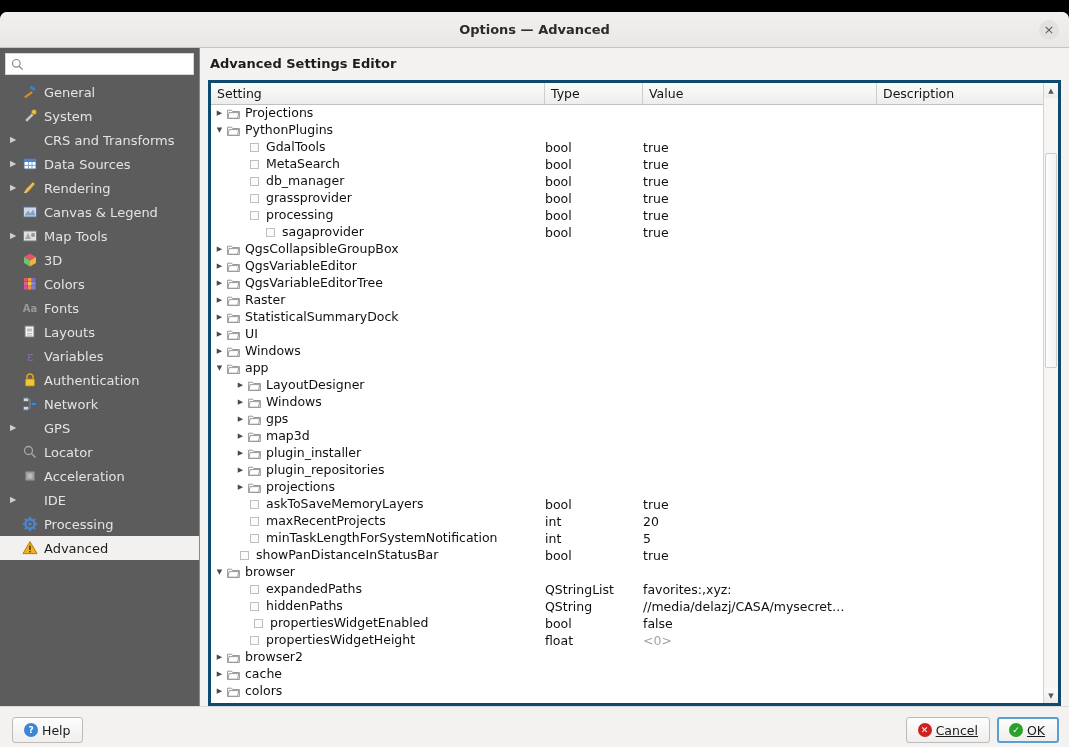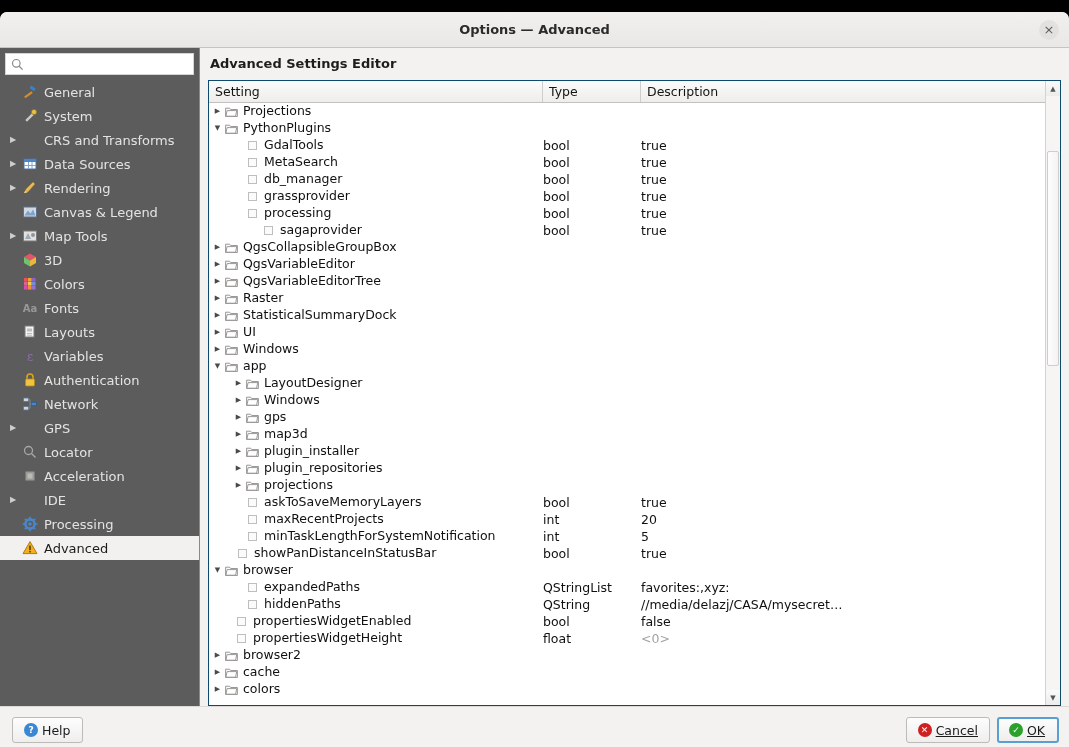--- a/index.html
+++ b/index.html
@@ -139,21 +139,21 @@
     font-size: 13px;
     font-weight: bold;
     color: #1d1d1d;
     padding: 2px 0 9px 2px;
   }
   #tree-outer {
     flex: 1 1 auto;
     min-height: 0;
     display: flex;
     background: #ffffff;
-    border: 1px solid #0c4a6e;
+    border: 3px solid #0c4a6e;
     position: relative;
   }
   #tree-main {
     flex: 1 1 auto;
     min-width: 0;
     display: flex;
     flex-direction: column;
     overflow: hidden;
   }
   
@@ -541,20 +541,21 @@
     </div>
 
     <div id="panel">
       <div id="panel-title">Advanced Settings Editor</div>
 
       <div id="tree-outer">
         <div id="tree-main">
           <div id="tree-head">
             <div class="hcell col-setting">Setting</div>
             <div class="hcell col-type">Type</div>
+            <div class="hcell col-value">Value</div>
             <div class="hcell col-desc">Description</div>
           </div>
           <div id="tree-rows">
               <div class="trow">
                 <div class="tcell cell-setting" style="padding-left: 3px;">
                   <span class="twist">▶</span>
                   <span class="folder">
                     <svg width="13" height="12" viewBox="0 0 13 12">
                       <path d="M0.6 2.2 h4 l1.1 1.3 h6.7 v7 H0.6 Z" fill="#fbfbfb" stroke="#8f8d8a" stroke-width="0.9"></path>
                       <path d="M2.1 4.6 h9.6 l-1.1 5.6 H0.9 Z" fill="#ffffff" stroke="#8f8d8a" stroke-width="0.9"></path>
@@ -959,33 +960,33 @@
                   <span class="chk">
                     <i></i>
                   </span>
                   <span class="tlabel">hiddenPaths</span>
                 </div>
                 <div class="tcell cell-type">QString</div>
                 <div class="tcell cell-value">//media/delazj/CASA/mysecret…</div>
                 <div class="tcell cell-desc"></div>
               </div>
               <div class="trow">
-                <div class="tcell cell-setting" style="padding-left: 13px; align-items: center;">
+                <div class="tcell cell-setting" style="padding-left: 28px; align-items: center;">
                   <span class="twist"></span>
                   <span class="chk">
                     <i></i>
                   </span>
                   <span class="tlabel">propertiesWidgetEnabled</span>
                 </div>
                 <div class="tcell cell-type">bool</div>
                 <div class="tcell cell-value">false</div>
                 <div class="tcell cell-desc"></div>
               </div>
               <div class="trow">
-                <div class="tcell cell-setting" style="padding-left: 13px;">
+                <div class="tcell cell-setting" style="padding-left: 24px;">
                   <span class="twist"></span>
                   <span class="chk">
                     <i></i>
                   </span>
                   <span class="tlabel">propertiesWidgetHeight</span>
                 </div>
                 <div class="tcell cell-type">float</div>
                 <div class="tcell cell-value muted">&lt;0&gt;</div>
                 <div class="tcell cell-desc"></div>
               </div>

